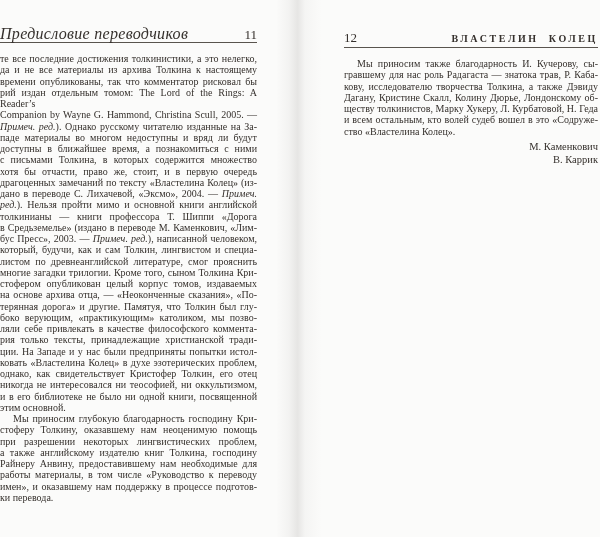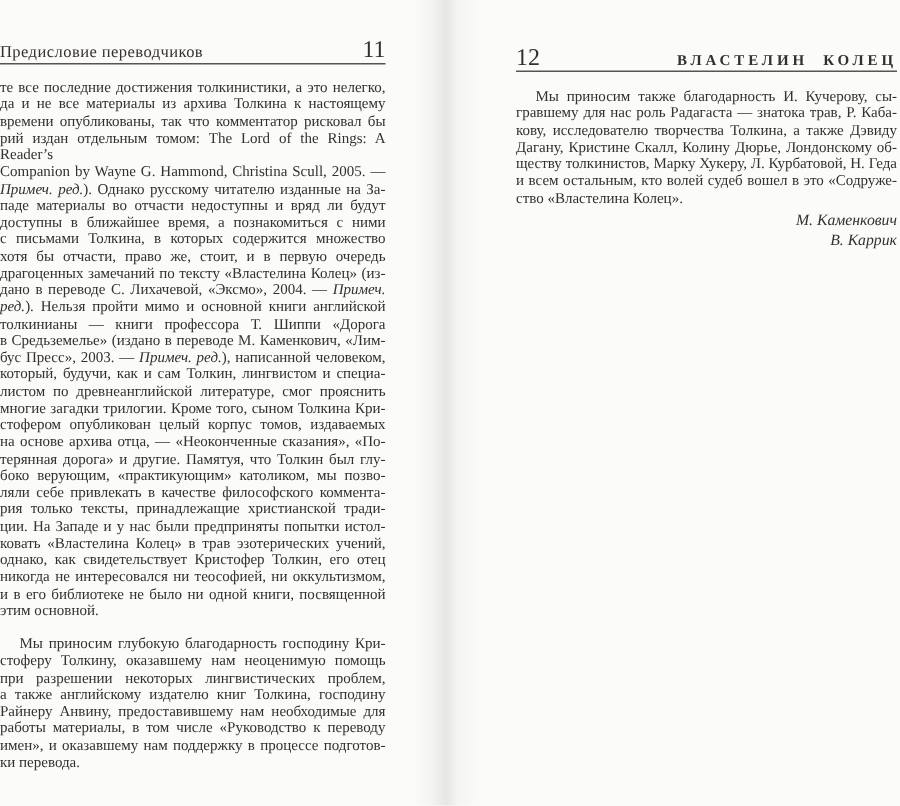--- a/index.html
+++ b/index.html
@@ -11,37 +11,37 @@
   }
   .page { position:absolute; top:0; }
   #left-page  { left:0;     width:257px; }
   #right-page { left:344px; top:5px; width:254px; }
 
   .pg-header {
     display:flex; justify-content:space-between; align-items:baseline;
     padding-top:25px; height:15px;
   }
   #left-page .pg-title {
-    font-size:11px; letter-spacing:0.3px;
+    font-style:italic; font-size:16px; letter-spacing:0.3px;
   }
   #right-page .pg-title {
     font-weight:bold; font-size:10px; letter-spacing:2.6px; word-spacing:5px;
     white-space:nowrap;
   }
-  .pg-num { font-size:16px; }
+  .pg-num { font-size:13px; }
   .rule { border-bottom:1px solid #59544e; margin-top:2px; }
 
   .body-text { margin-top:10px; font-size:10px; line-height:11.25px; }
   .line { text-align:justify; text-align-last:justify; }
   .line.flush  { text-align-last:left; }
-  .line.indent { text-indent:13px;margin-top:11px; }
+  .line.indent { text-indent:13px; }
   .line i { font-style:italic; }
 
   .signatures {
-    margin-top:3px; text-align:right; font-style:italic;
+    margin-top:3px; text-align:right; 
     font-size:10.5px; line-height:13.5px;
   }
 
   .gutter {
     position:absolute; left:276px; top:0; width:46px; height:537px;
     background:linear-gradient(90deg,
       rgba(90,85,80,0) 0%,
       rgba(90,85,80,0.05) 28%,
       rgba(90,85,80,0.13) 47%,
       rgba(90,85,80,0.04) 63%,
@@ -58,41 +58,41 @@
     <span class="pg-num">11</span>
   </div>
   <div class="rule"></div>
   <div class="body-text">
       <div class="line"><span>те все последние достижения толкинистики, а это нелегко,</span></div>
       <div class="line"><span>да и не все материалы из архива Толкина к настоящему</span></div>
       <div class="line"><span>времени опубликованы, так что комментатор рисковал бы</span></div>
       <div class="line"><span>рий издан отдельным томом: The Lord of the Rings: A Reader’s</span></div>
       <div class="line"><span>Companion by Wayne G. Hammond, Christina Scull, 2005. —</span></div>
       <div class="line"><i>Примеч. ред.</i><span>). Однако русскому читателю изданные на За-</span></div>
-      <div class="line"><span>паде материалы во отчасти недоступны и вряд ли будут</span></div>
+      <div class="line"><span>паде материалы во многом недоступны и вряд ли будут</span></div>
       <div class="line"><span>доступны в ближайшее время, а познакомиться с ними</span></div>
       <div class="line"><span>с письмами Толкина, в которых содержится множество</span></div>
       <div class="line"><span>хотя бы отчасти, право же, стоит, и в первую очередь</span></div>
       <div class="line"><span>драгоценных замечаний по тексту «Властелина Колец» (из-</span></div>
       <div class="line"><span>дано в переводе С. Лихачевой, «Эксмо», 2004. — </span><i>Примеч.</i></div>
       <div class="line"><i>ред.</i><span>). Нельзя пройти мимо и основной книги английской</span></div>
       <div class="line"><span>толкинианы — книги профессора Т. Шиппи «Дорога</span></div>
       <div class="line"><span>в Средьземелье» (издано в переводе М. Каменкович, «Лим-</span></div>
       <div class="line"><span>бус Пресс», 2003. — </span><i>Примеч. ред.</i><span>), написанной человеком,</span></div>
       <div class="line"><span>который, будучи, как и сам Толкин, лингвистом и специа-</span></div>
       <div class="line"><span>листом по древнеанглийской литературе, смог прояснить</span></div>
       <div class="line"><span>многие загадки трилогии. Кроме того, сыном Толкина Кри-</span></div>
       <div class="line"><span>стофером опубликован целый корпус томов, издаваемых</span></div>
       <div class="line"><span>на основе архива отца, — «Неоконченные сказания», «По-</span></div>
       <div class="line"><span>терянная дорога» и другие. Памятуя, что Толкин был глу-</span></div>
       <div class="line"><span>боко верующим, «практикующим» католиком, мы позво-</span></div>
       <div class="line"><span>ляли себе привлекать в качестве философского коммента-</span></div>
       <div class="line"><span>рия только тексты, принадлежащие христианской тради-</span></div>
       <div class="line"><span>ции. На Западе и у нас были предприняты попытки истол-</span></div>
-      <div class="line"><span>ковать «Властелина Колец» в трав эзотерических учений,</span></div>
+      <div class="line"><span>ковать «Властелина Колец» в духе эзотерических проблем,</span></div>
       <div class="line"><span>однако, как свидетельствует Кристофер Толкин, его отец</span></div>
       <div class="line"><span>никогда не интересовался ни теософией, ни оккультизмом,</span></div>
       <div class="line"><span>и в его библиотеке не было ни одной книги, посвященной</span></div>
       <div class="line flush"><span>этим основной.</span></div>
       <div class="line indent"><span>Мы приносим глубокую благодарность господину Кри-</span></div>
       <div class="line"><span>стоферу Толкину, оказавшему нам неоценимую помощь</span></div>
       <div class="line"><span>при разрешении некоторых лингвистических проблем,</span></div>
       <div class="line"><span>а также английскому издателю книг Толкина, господину</span></div>
       <div class="line"><span>Райнеру Анвину, предоставившему нам необходимые для</span></div>
       <div class="line"><span>работы материалы, в том числе «Руководство к переводу</span></div>

